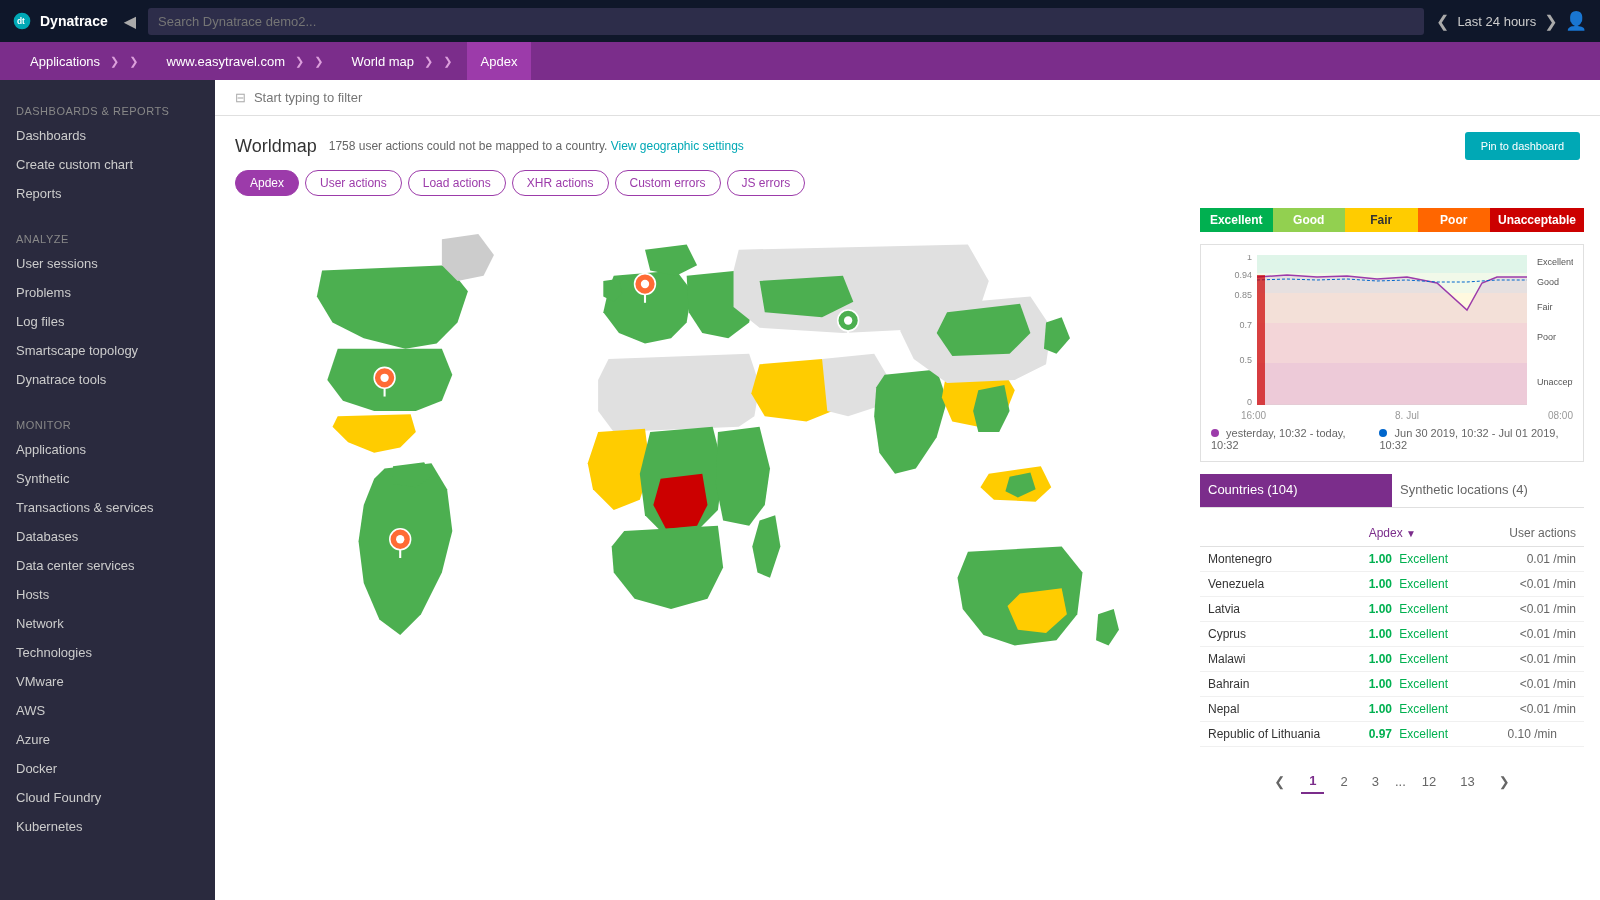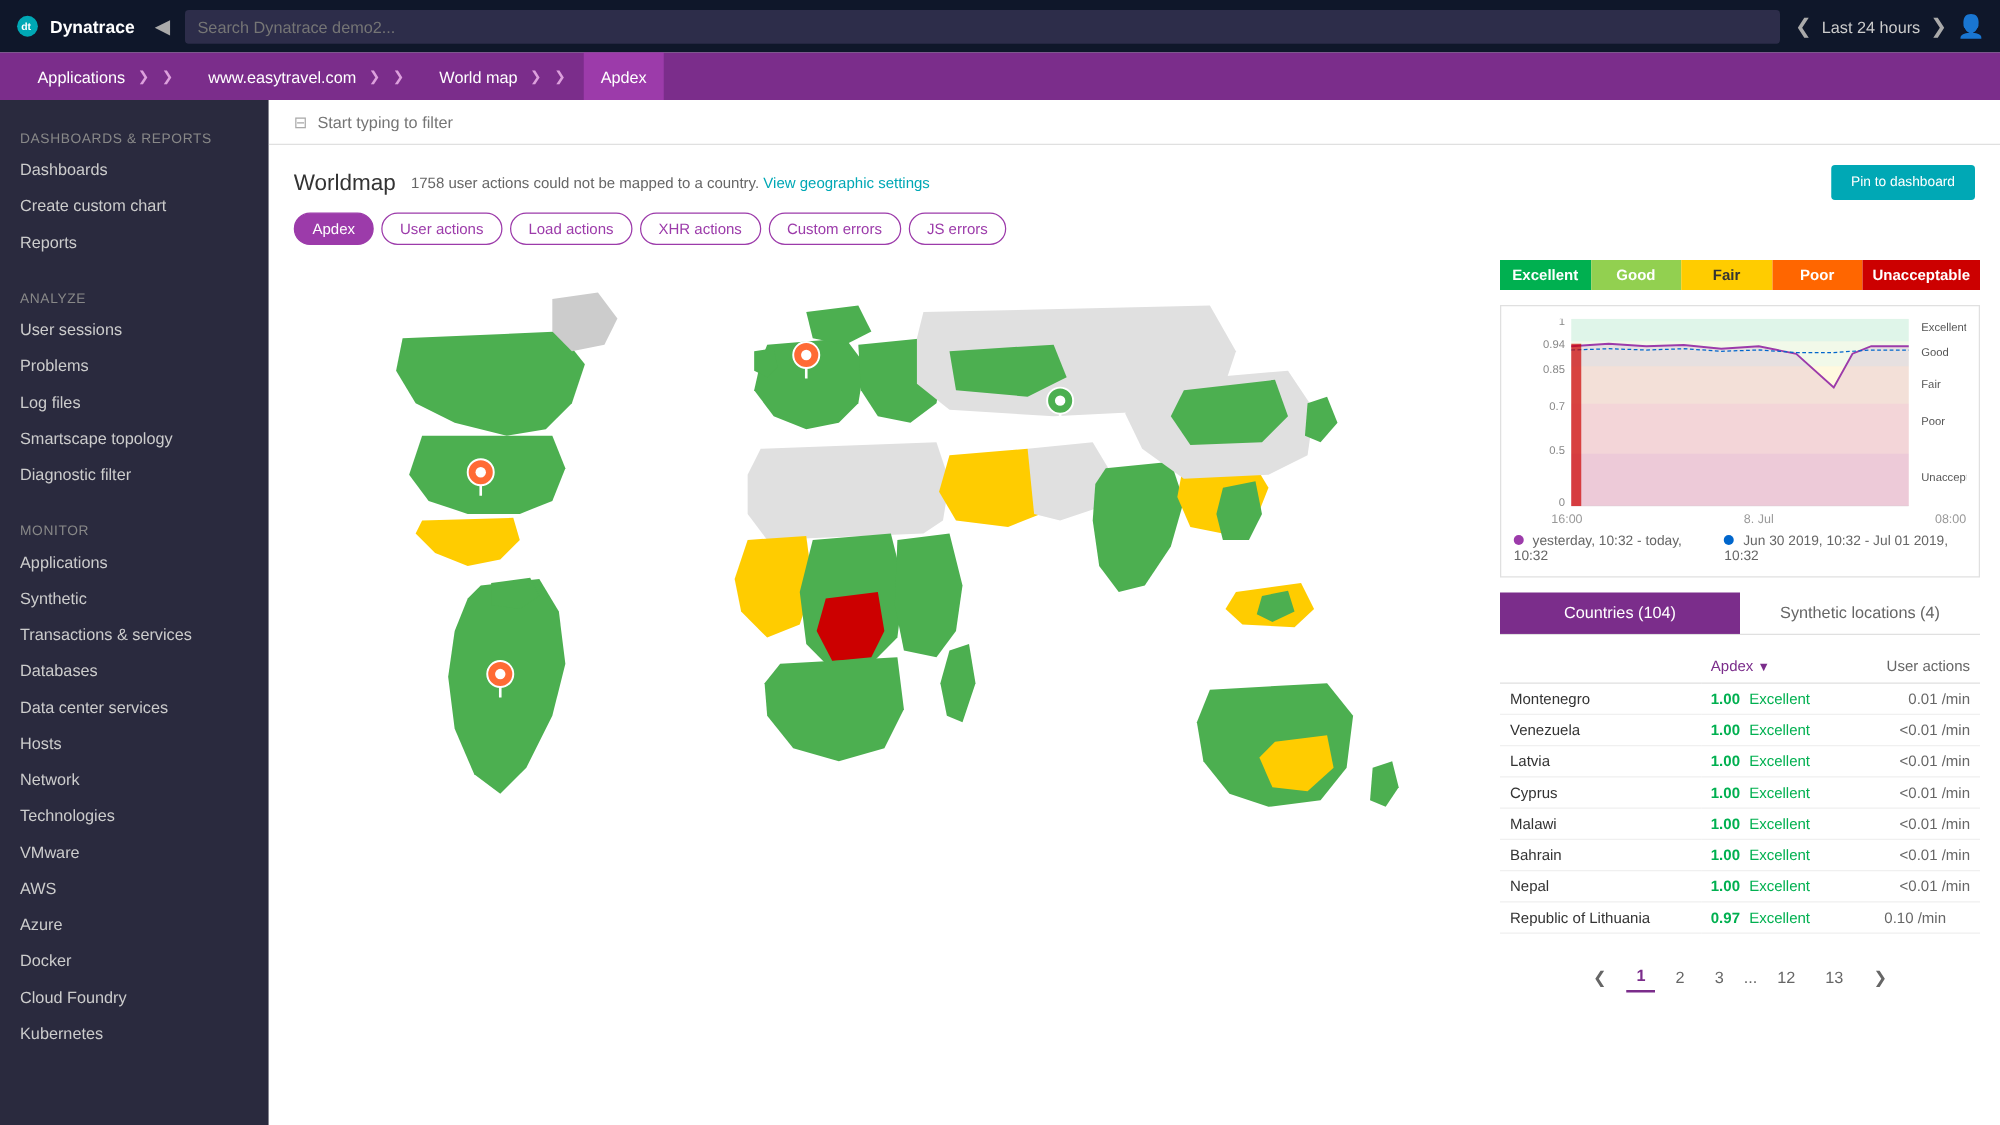--- a/index.html
+++ b/index.html
@@ -67,21 +67,21 @@
 
     
     .chart-container { background: #fff; border: 1px solid #e0e0e0; padding: 10px; position: relative; }
     .chart-svg { width: 100%; height: 150px; }
     .chart-labels { display: flex; justify-content: space-between; font-size: 10px; color: #999; padding: 2px 0 0 30px; }
     .chart-legend { display: flex; gap: 16px; padding: 6px 0 0; font-size: 11px; color: #666; }
     .legend-dot { display: inline-block; width: 8px; height: 8px; border-radius: 50%; margin-right: 4px; }
 
     
     .countries-tabs { display: flex; border-bottom: 1px solid #e0e0e0; }
-    .country-tab { flex: 1; padding: 8px; text-align: center; font-size: 13px; cursor: pointer; border-bottom: 2px solid transparent; color: #666; }
+    .country-tab { flex: 1; padding: 8px; font-size: 13px; cursor: pointer; border-bottom: 2px solid transparent; color: #666; }
     .country-tab.active { background: #7b2d8b; color: #fff; border-bottom: 2px solid #7b2d8b; }
 
     
     .countries-table { width: 100%; border-collapse: collapse; font-size: 12px; }
     .countries-table th { text-align: left; padding: 6px 8px; color: #666; font-weight: 500; border-bottom: 1px solid #e0e0e0; }
     .countries-table td { padding: 5px 8px; border-bottom: 1px solid #f0f0f0; color: #333; }
     .apdex-val { font-weight: 600; margin-right: 4px; }
     .apdex-excellent { color: #00b050; }
     .sort-arrow { font-size: 10px; color: #7b2d8b; }
 
@@ -136,21 +136,21 @@
     <div class="sidebar-section">Dashboards &amp; reports</div>
     <div class="sidebar-item">Dashboards</div>
     <div class="sidebar-item">Create custom chart</div>
     <div class="sidebar-item">Reports</div>
 
     <div class="sidebar-section">Analyze</div>
     <div class="sidebar-item">User sessions</div>
     <div class="sidebar-item">Problems</div>
     <div class="sidebar-item">Log files</div>
     <div class="sidebar-item">Smartscape topology</div>
-    <div class="sidebar-item">Diagnostic filter</div>
+    <div class="sidebar-item">Dynatrace tools</div>
 
     <div class="sidebar-section">Monitor</div>
     <div class="sidebar-item">Applications</div>
     <div class="sidebar-item">Synthetic</div>
     <div class="sidebar-item">Transactions &amp; services</div>
     <div class="sidebar-item">Databases</div>
     <div class="sidebar-item">Data center services</div>
     <div class="sidebar-item">Hosts</div>
     <div class="sidebar-item">Network</div>
     <div class="sidebar-item">Technologies</div>

